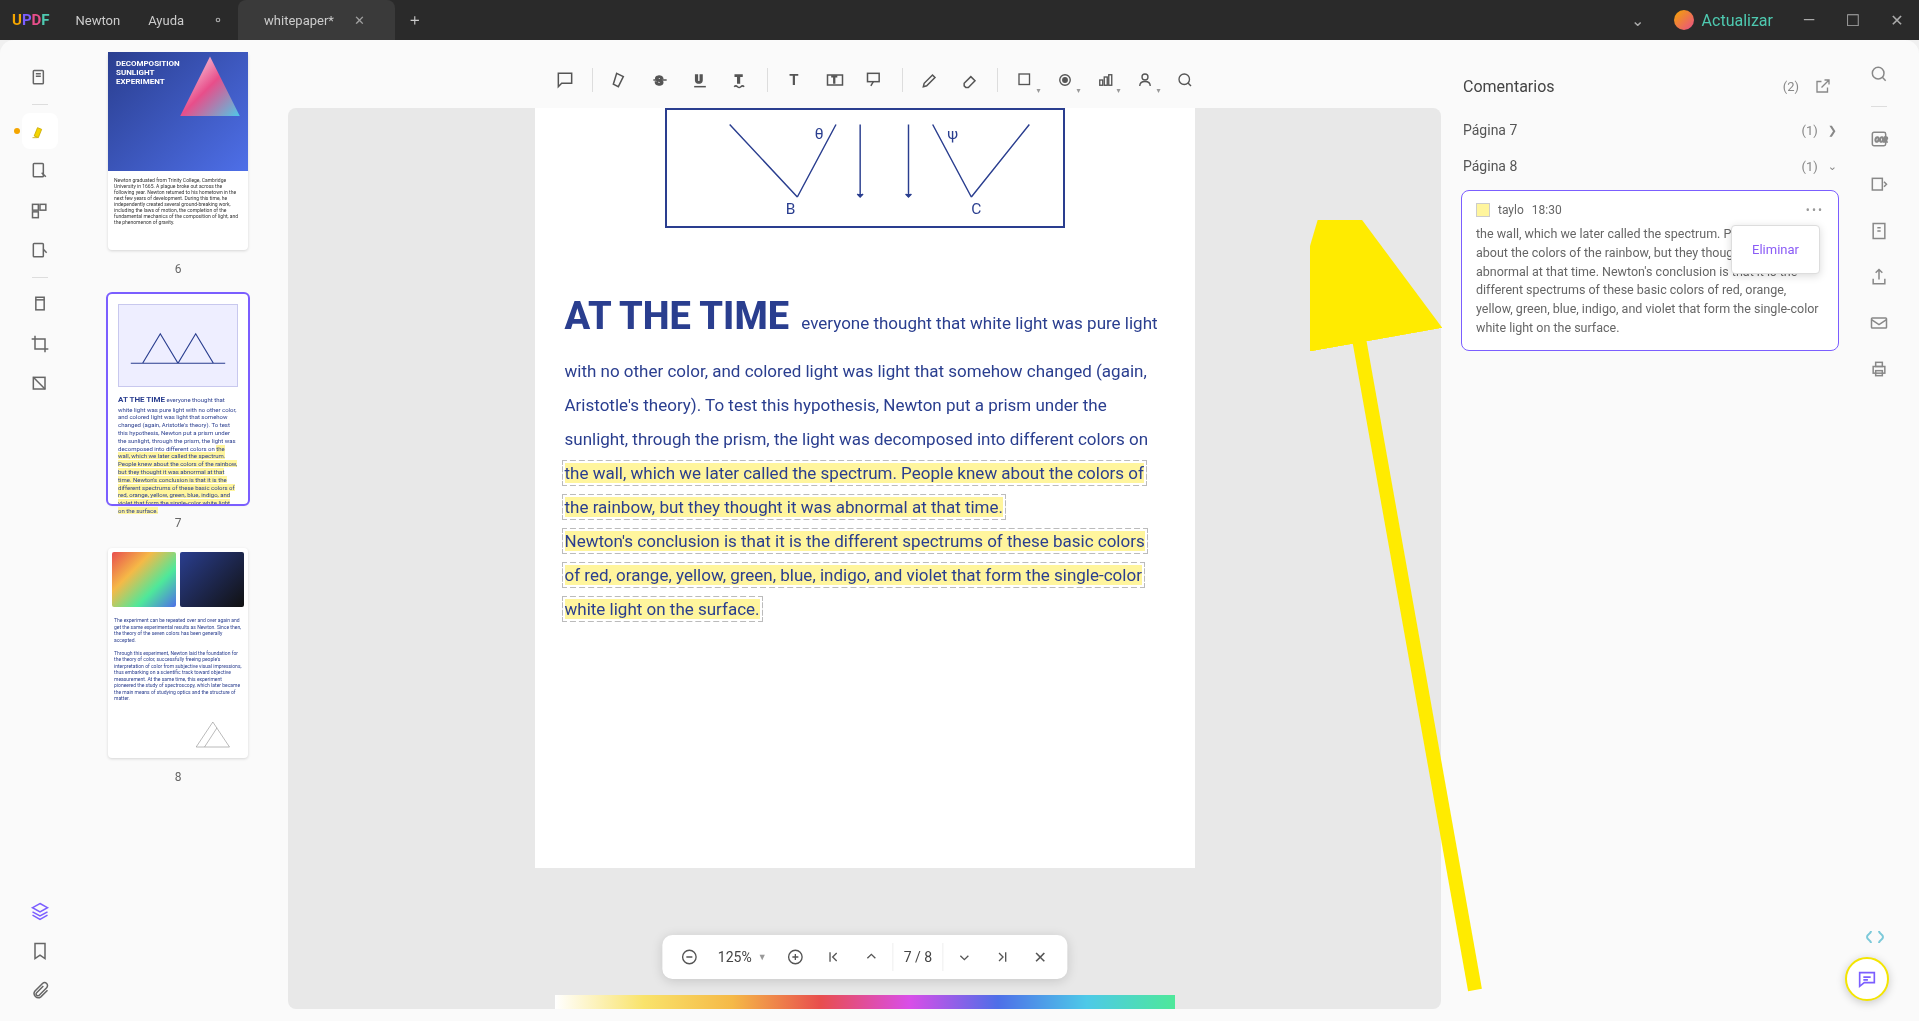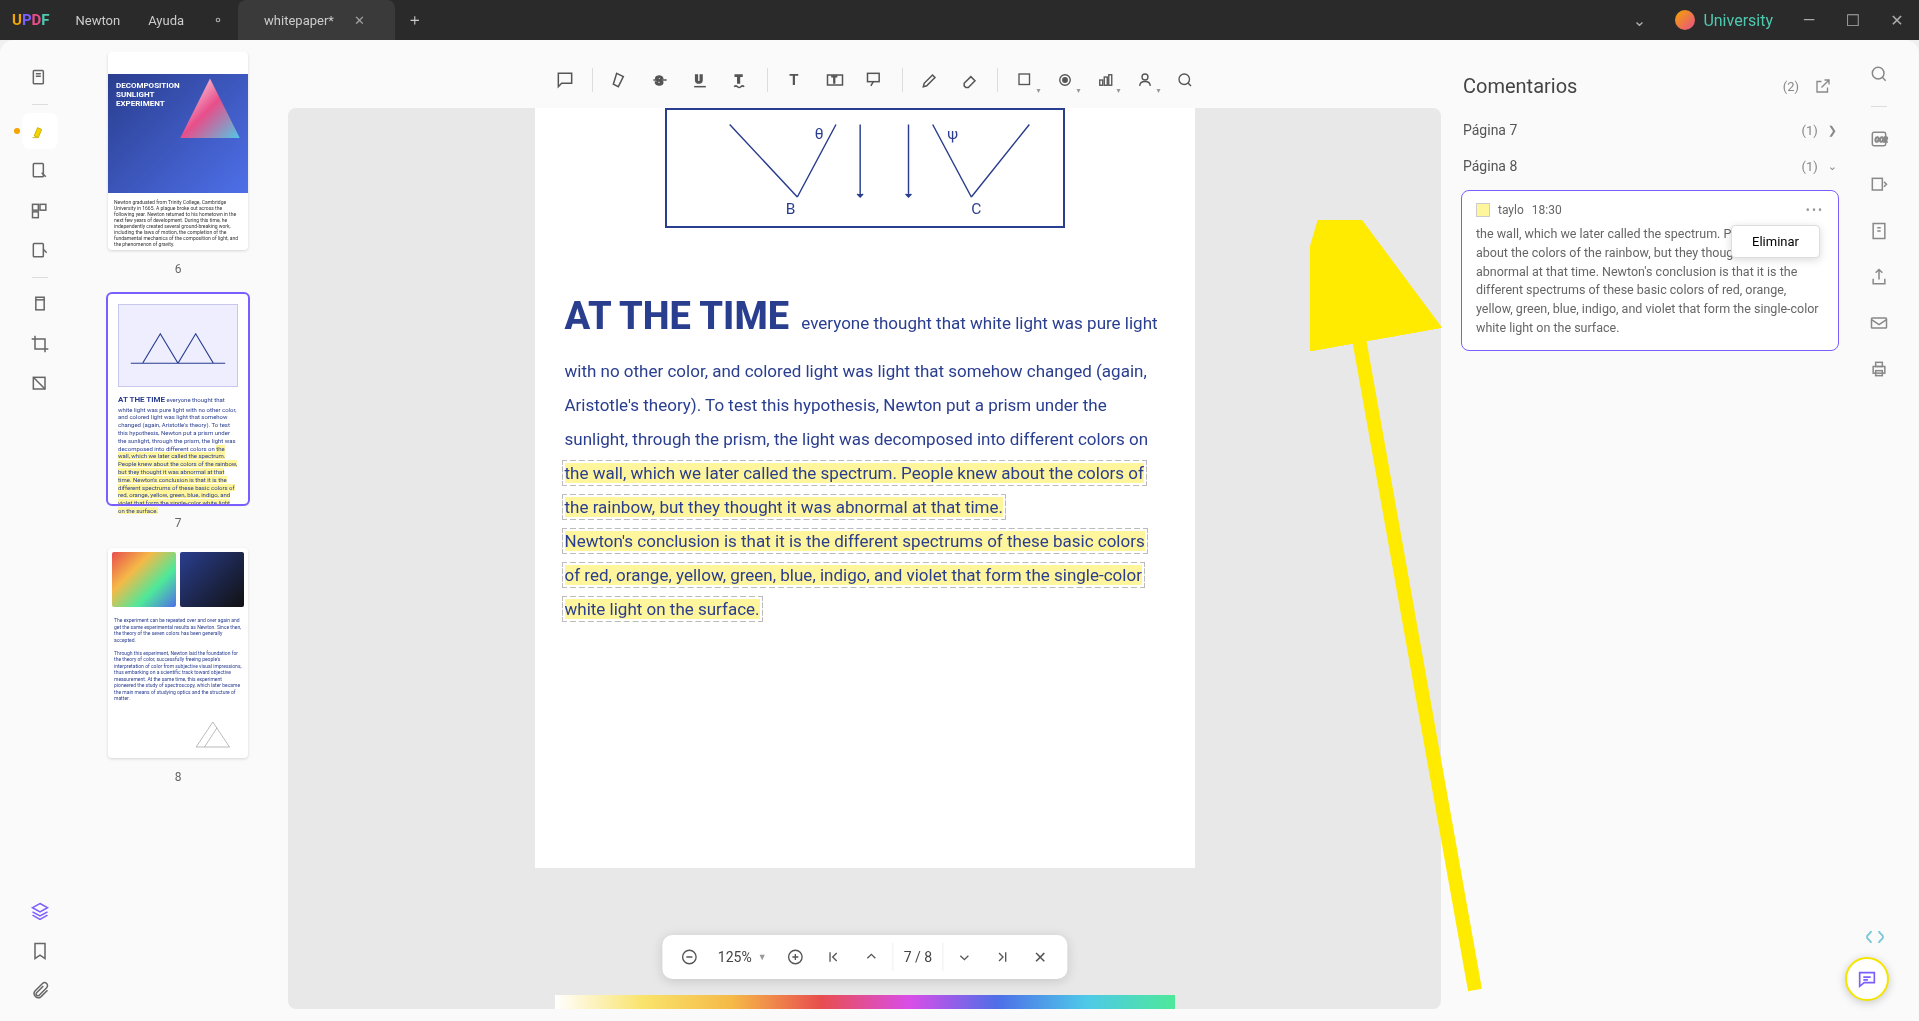--- a/index.html
+++ b/index.html
@@ -56,32 +56,32 @@
 
 .page-nav { position: absolute; bottom: 30px; left: 50%; transform: translateX(-50%); background: #fff; border-radius: 10px; box-shadow: 0 2px 12px rgba(0,0,0,0.15); height: 44px; display: flex; align-items: center; padding: 0 10px; gap: 4px; }
 .page-nav .nbtn { width: 34px; height: 34px; display: flex; align-items: center; justify-content: center; cursor: pointer; border-radius: 6px; color: #555; }
 .page-nav .zoom { padding: 0 8px; font-size: 14px; color: #444; display: flex; align-items: center; gap: 6px; }
 .page-nav .pg { padding: 0 10px; font-size: 14px; color: #444; border-left: 1px solid #eee; border-right: 1px solid #eee; height: 28px; display: flex; align-items: center; }
 .rainbow { position:absolute; bottom:0; left:50%; transform:translateX(-50%); width:620px; height:14px; background: linear-gradient(90deg,#fff,#f9e36b,#f5b947,#e84e4e,#d94ee8,#4e6fe8,#4ec9e8,#4ee89a); }
 
 
 .comments { width: 410px; background: #fafafa; display: flex; flex-direction: column; padding: 8px 0 0 8px; }
 .comments-header { display: flex; align-items: center; padding: 12px 14px; gap: 10px; }
-.comments-title { font-size: 20px; color: #444; flex: 1; }
+.comments-title { font-size: 16px; color: #444; flex: 1; }
 .comments-count { font-size: 13px; color: #888; }
 .cicon { width: 28px; height: 28px; display: flex; align-items: center; justify-content: center; cursor: pointer; color: #888; }
 .page-group { padding: 10px 14px; display: flex; align-items: center; font-size: 14px; color: #555; cursor: pointer; }
 .page-group .cnt { margin-left: auto; margin-right: 10px; color: #888; font-size: 13px; }
 .page-group .chev { color: #888; font-size: 11px; }
 .comment-card { margin: 6px 12px; border: 1.5px solid #7b5eff; border-radius: 8px; background: #fff; padding: 12px 14px; position: relative; }
 .comment-meta { display: flex; align-items: center; gap: 8px; font-size: 12px; color: #666; margin-bottom: 8px; }
 .comment-meta .hicon { width: 14px; height: 14px; background: #fff59d; border: 1px solid #ccc; }
 .comment-meta .more { margin-left: auto; cursor: pointer; color: #999; letter-spacing: 2px; }
 .comment-text { font-size: 12.5px; color: #666; line-height: 1.5; }
-.context-menu { position: absolute; top: 34px; right: 18px; background: #fff; border: 1px solid #ddd; border-radius: 4px; box-shadow: 0 2px 8px rgba(0,0,0,0.15); padding: 8px 20px; font-size: 13px; color: #000000; cursor: pointer; z-index: 20; }
+.context-menu { position: absolute; top: 34px; right: 18px; background: #fff; border: 1px solid #ddd; border-radius: 4px; box-shadow: 0 2px 8px rgba(0,0,0,0.15); padding: 16px 20px; font-size: 13px; color: #8b5cf6; cursor: pointer; z-index: 20; }
 
 
 .right-strip { width: 56px; display: flex; flex-direction: column; align-items: center; padding-top: 8px; gap: 18px; }
 .right-strip .ricon { width: 28px; height: 28px; display: flex; align-items: center; justify-content: center; cursor: pointer; color: #888; font-style: italic; }
 
 
 .arrow-overlay { position: absolute; pointer-events: none; z-index: 100; }
 
 
 .fab { position: absolute; bottom: 20px; right: 30px; width: 44px; height: 44px; border-radius: 50%; background: #fff; box-shadow: 0 2px 10px rgba(0,0,0,0.2); display: flex; align-items: center; justify-content: center; cursor: pointer; border: 2px solid #f4e500; }
@@ -103,21 +103,21 @@
     </div>
   <div class="tab">
     <span>whitepaper*</span>
     <span class="close">✕</span>
   </div>
   <div class="add-tab">＋</div>
   <div class="tbar-right">
     <div class="tbar-icon">⌄</div>
     <div class="upgrade">
       <div class="avatar"></div>
-      <span>University</span>
+      <span>Actualizar</span>
     </div>
     <div class="tbar-icon">—</div>
     <div class="tbar-icon">☐</div>
     <div class="tbar-icon">✕</div>
   </div>
 </div>
 
 <div class="main">
 
   <div class="tool-strip">
@@ -184,21 +184,21 @@
       </div>
     <div class="ticon">
         <svg viewBox="0 0 24 24" fill="none" stroke="currentColor" stroke-width="1.8">
           <path d="M21 11l-8 8a5 5 0 01-7-7l9-9a3.5 3.5 0 015 5l-9 9a2 2 0 01-3-3l8-8"></path>
         </svg>
       </div>
   </div>
 
   <div class="thumbs">
     <div class="thumb" style="height:198px;">
-      <div style="height:60%;background:linear-gradient(135deg,#2a3e8f,#4e6fe8);padding:8px;color:#fff;font-size:7px;margin-top:22px;">
+      <div style="height:60%;background:linear-gradient(135deg,#2a3e8f,#4e6fe8);padding:8px;color:#fff;font-size:7px;">
         <div style="font-weight:bold;font-size:8px;line-height:1.1">DECOMPOSITION<br>SUNLIGHT<br>EXPERIMENT</div>
         <div style="float:right;width:60px;height:60px;background:linear-gradient(135deg,#fff,#e84e8a,#4ec9e8);clip-path:polygon(50% 0,100% 100%,0 100%);margin-top:-30px"></div>
       </div>
       <div style="height:40%;padding:6px;font-size:5px;color:#333;line-height:1.2;overflow:hidden">Newton graduated from Trinity College, Cambridge University in 1665. A plague broke out across the following year. Newton returned to his hometown in the next few years of development. During this time, he independently created several ground-breaking work, including the laws of motion, the completion of the fundamental mechanics of the composition of light, and the phenomenon of gravity.</div>
     </div>
     <div class="thumb-label">6</div>
 
     <div class="thumb selected" style="height:210px;padding:6px;">
       <div style="height:42%;border:1px solid #c8c8ee;background:#eef;margin:4px;position:relative">
         <svg viewBox="0 0 100 50" style="width:100%;height:100%">

